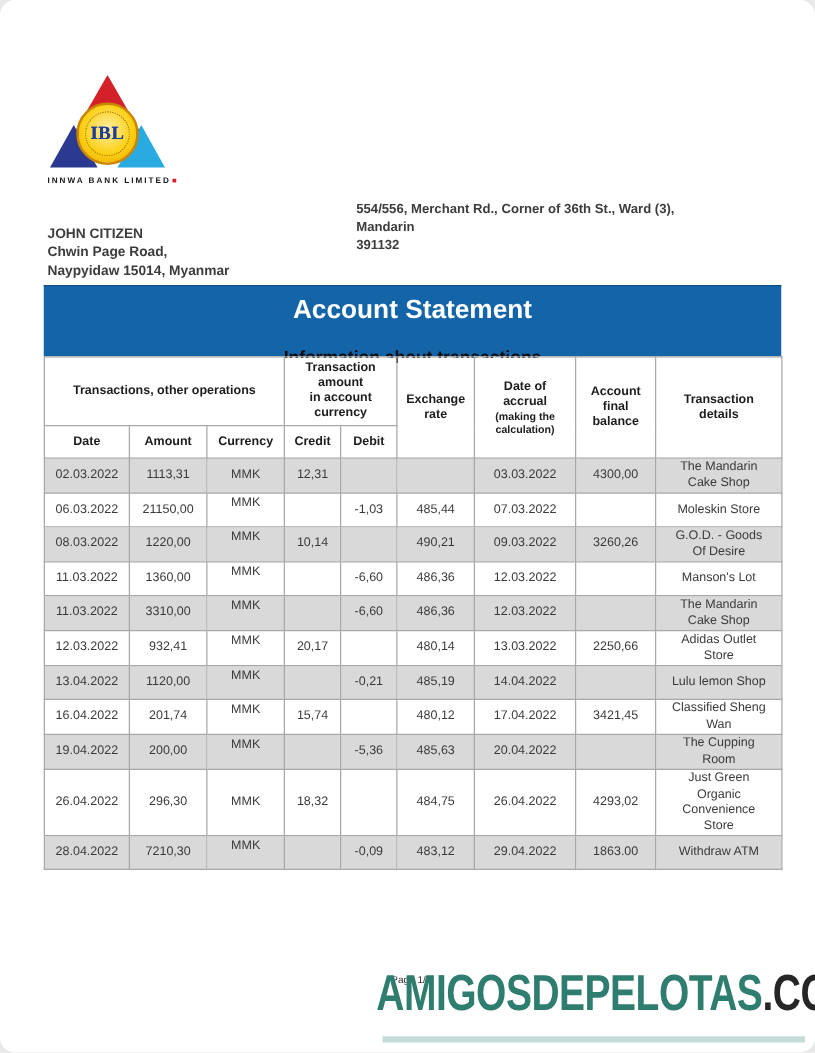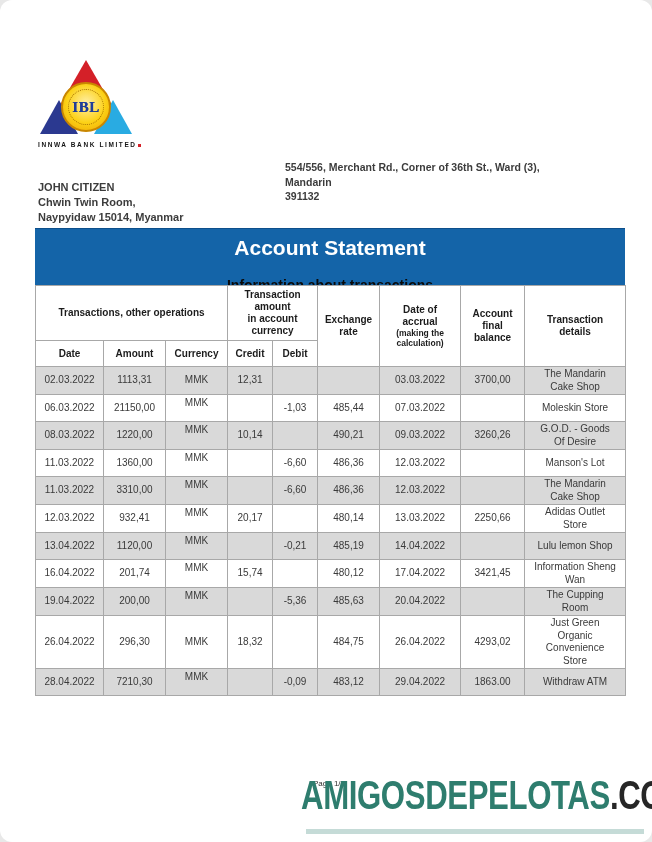--- a/index.html
+++ b/index.html
@@ -67,21 +67,21 @@
       <div class="tri tri-cyan"></div>
       <div class="coin">
         <span class="monogram">IBL</span>
       </div>
     </div>
     <div class="logo-caption"><span>INNWA BANK LIMITED</span><span class="caption-dot"></span></div>
   </div>
 
   <div class="customer">
     <div>JOHN CITIZEN</div>
-    <div>Chwin Twin Room,</div>
+    <div>Chwin Page Road,</div>
     <div>Naypyidaw 15014, Myanmar</div>
   </div>
 
   <div class="bank-address">
     <div>554/556, Merchant Rd., Corner of 36th St., Ward (3),</div>
     <div>Mandarin</div>
     <div>391132</div>
   </div>
 
   <div class="banner">
@@ -129,21 +129,21 @@
     </thead>
     <tbody>
       <tr>
         <td>02.03.2022</td>
           <td>1113,31</td>
           <td class="cur">MMK</td>
           <td>12,31</td>
           <td></td>
           <td></td>
           <td>03.03.2022</td>
-          <td>3700,00</td>
+          <td>4300,00</td>
           <td>The Mandarin
 Cake Shop</td>
       </tr>
       <tr>
         <td>06.03.2022</td>
           <td>21150,00</td>
           <td class="cur">MMK</td>
           <td></td>
           <td>-1,03</td>
           <td>485,44</td>
@@ -211,21 +211,21 @@
       </tr>
       <tr>
         <td>16.04.2022</td>
           <td>201,74</td>
           <td class="cur">MMK</td>
           <td>15,74</td>
           <td></td>
           <td>480,12</td>
           <td>17.04.2022</td>
           <td>3421,45</td>
-          <td>Information Sheng
+          <td>Classified Sheng
 Wan</td>
       </tr>
       <tr>
         <td>19.04.2022</td>
           <td>200,00</td>
           <td class="cur">MMK</td>
           <td></td>
           <td>-5,36</td>
           <td>485,63</td>
           <td>20.04.2022</td>

